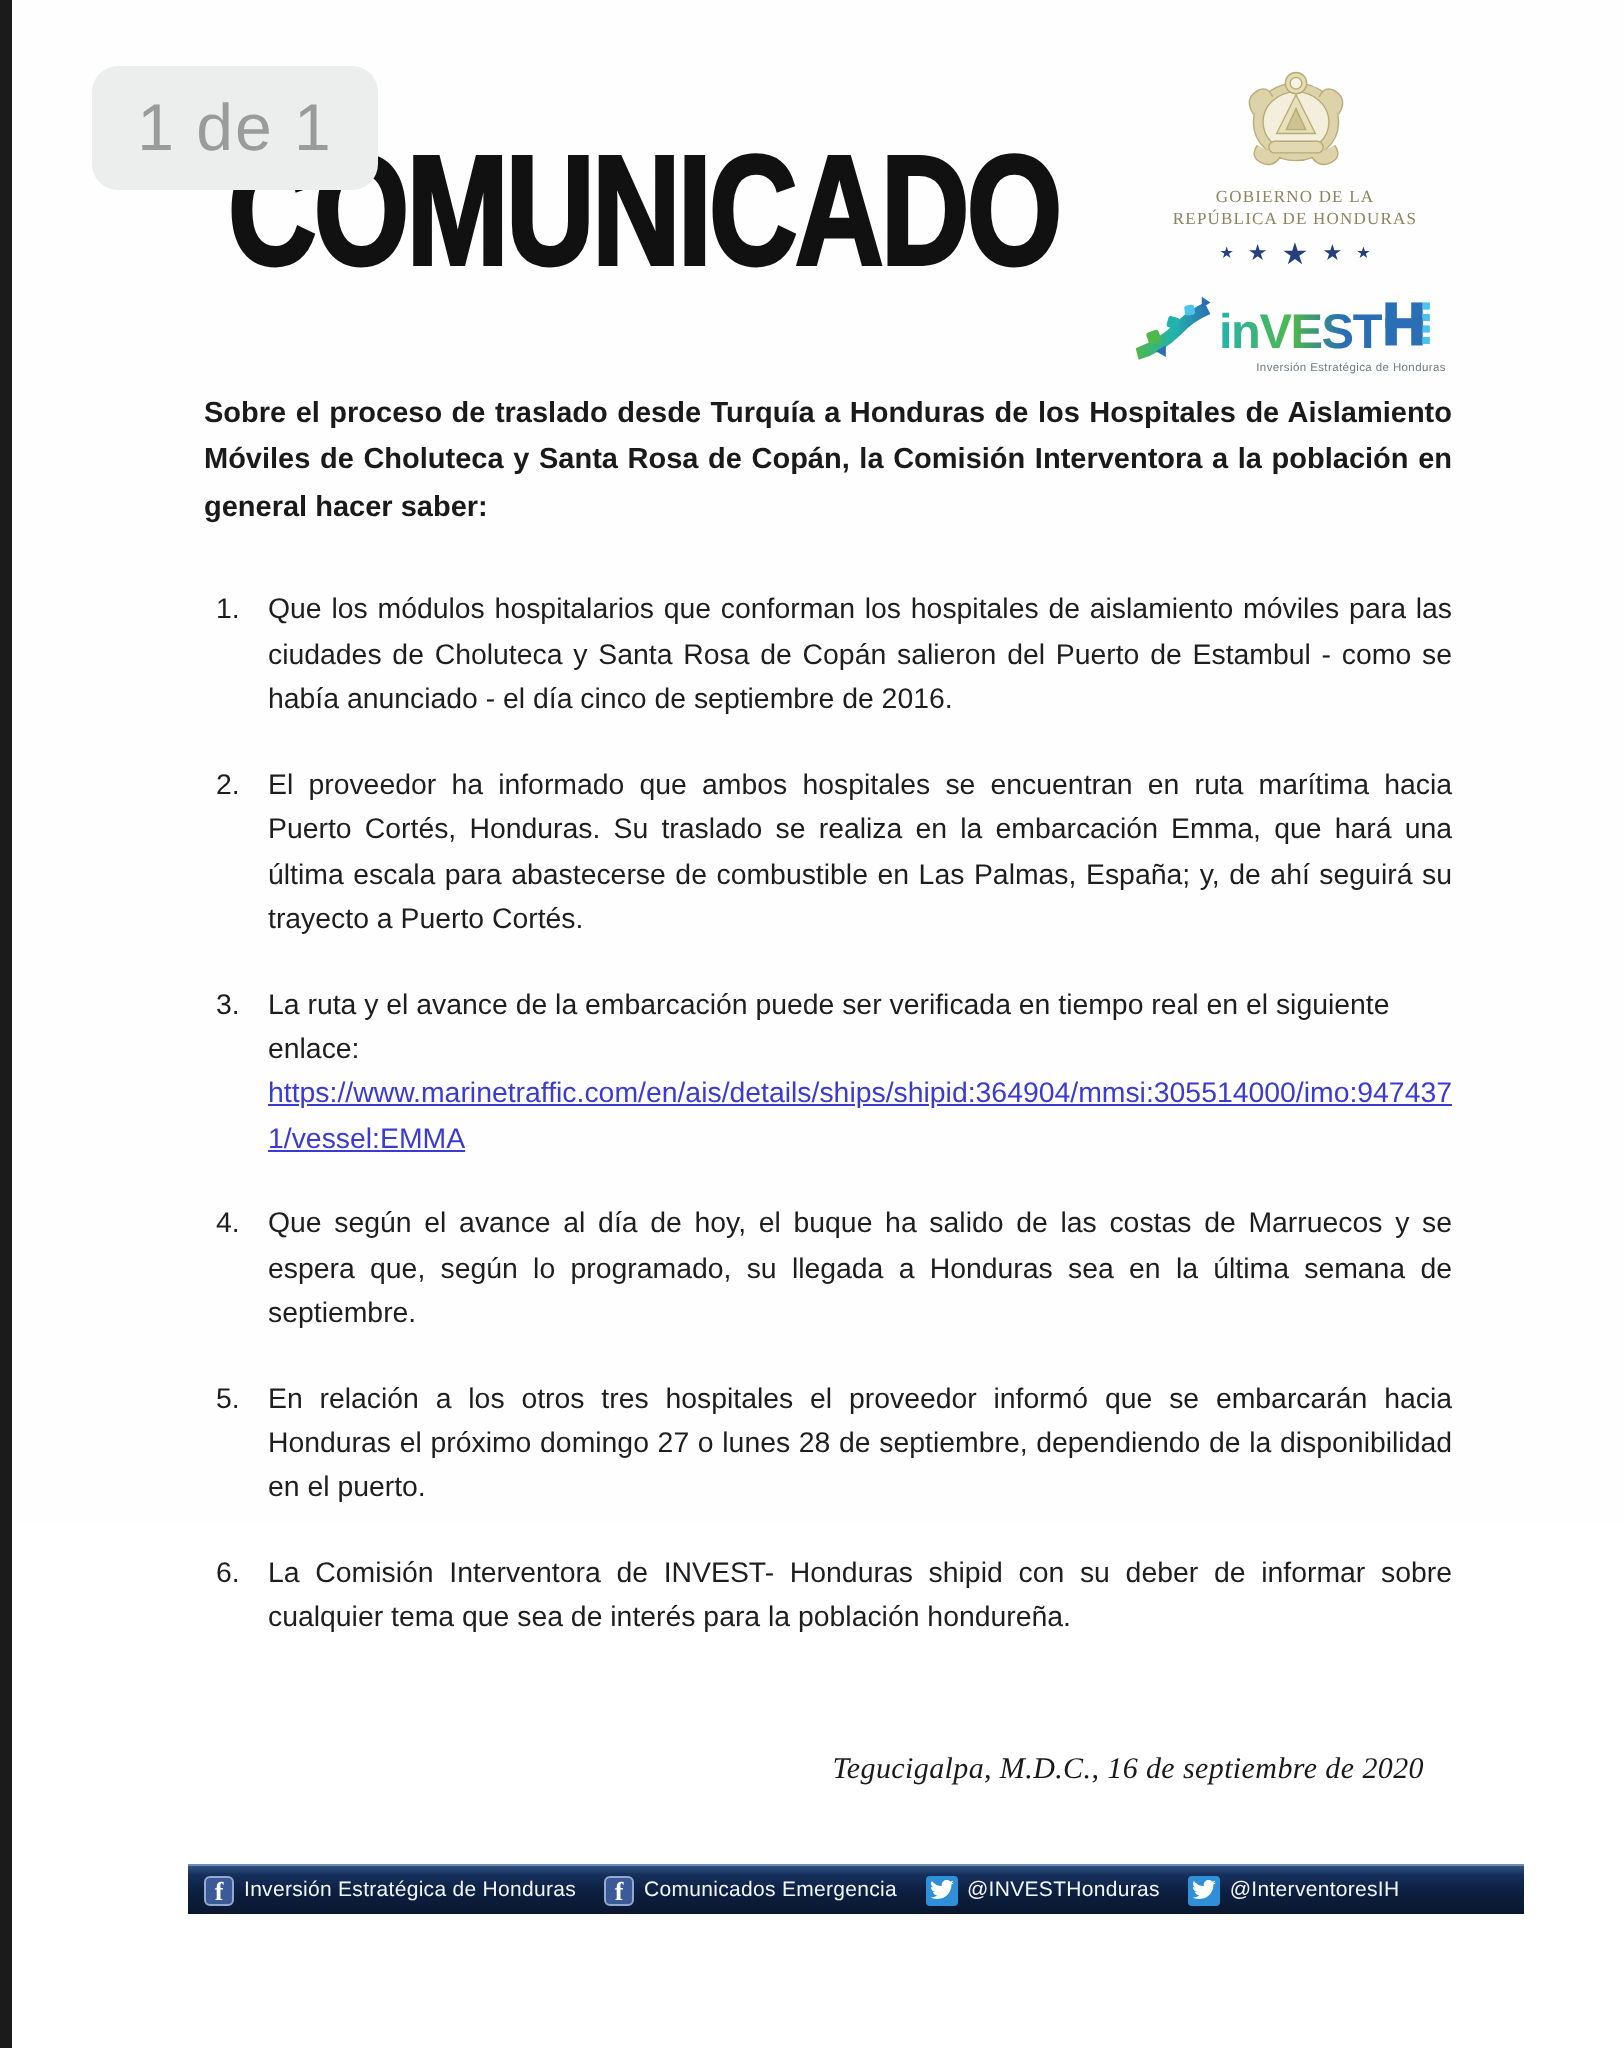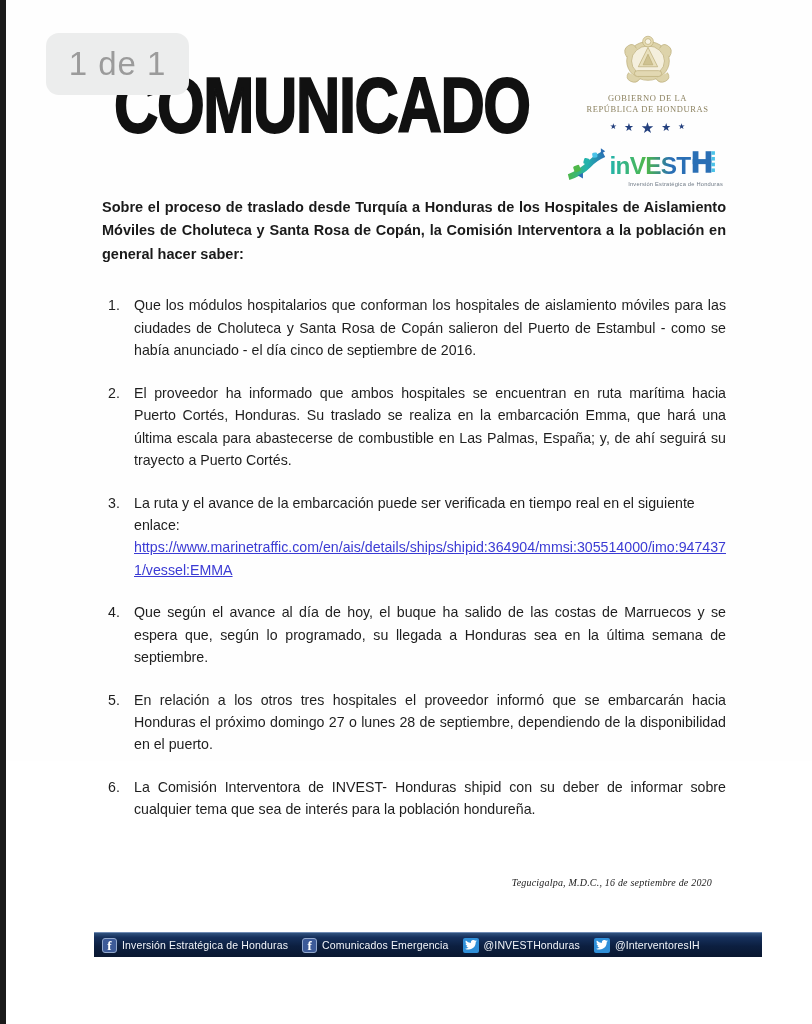--- a/index.html
+++ b/index.html
@@ -180,21 +180,21 @@
     word-break: break-all;
     display: inline;
   }
 
   .signature {
     margin-top: 56px;
     text-align: right;
     padding-right: 14px;
     font-family: "Liberation Serif", serif;
     font-style: italic;
-    font-size: 10px;
+    font-size: 15px;
     color: #1a1a1a;
     letter-spacing: 0.2px;
   }
 
   
   .footer-bar {
     position: absolute;
     left: 88px;
     top: 932px;
     width: 668px;

